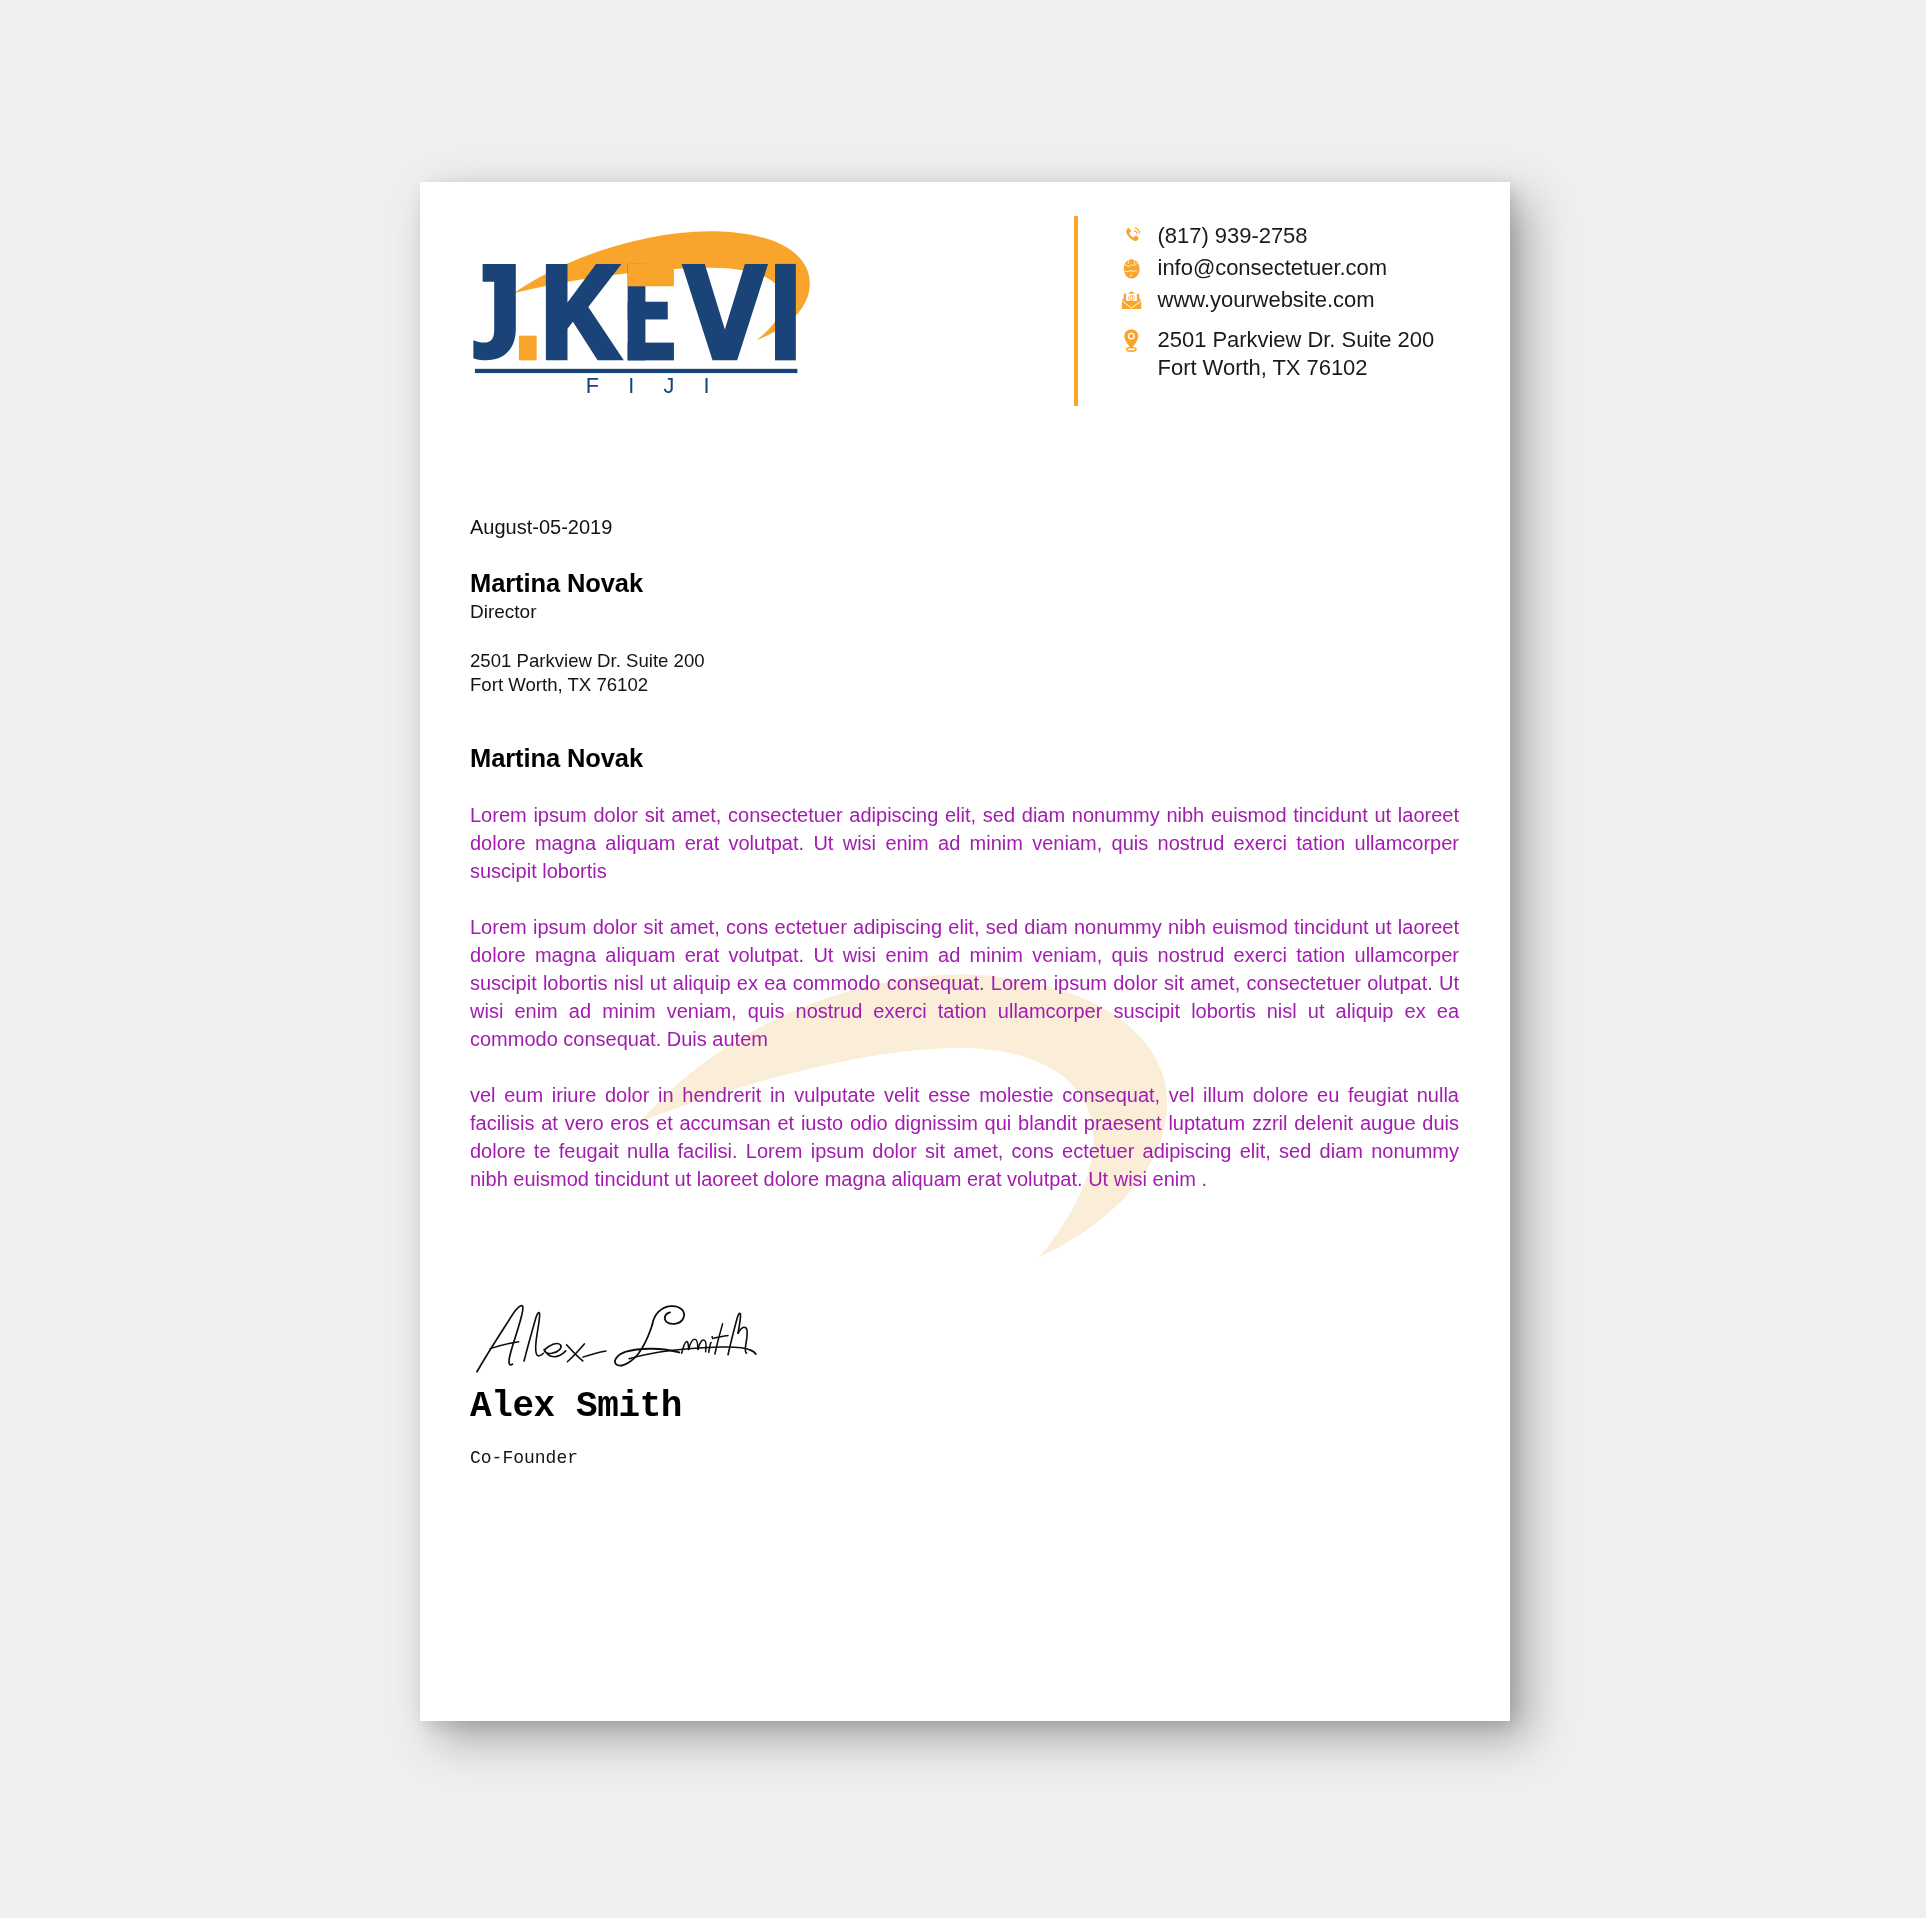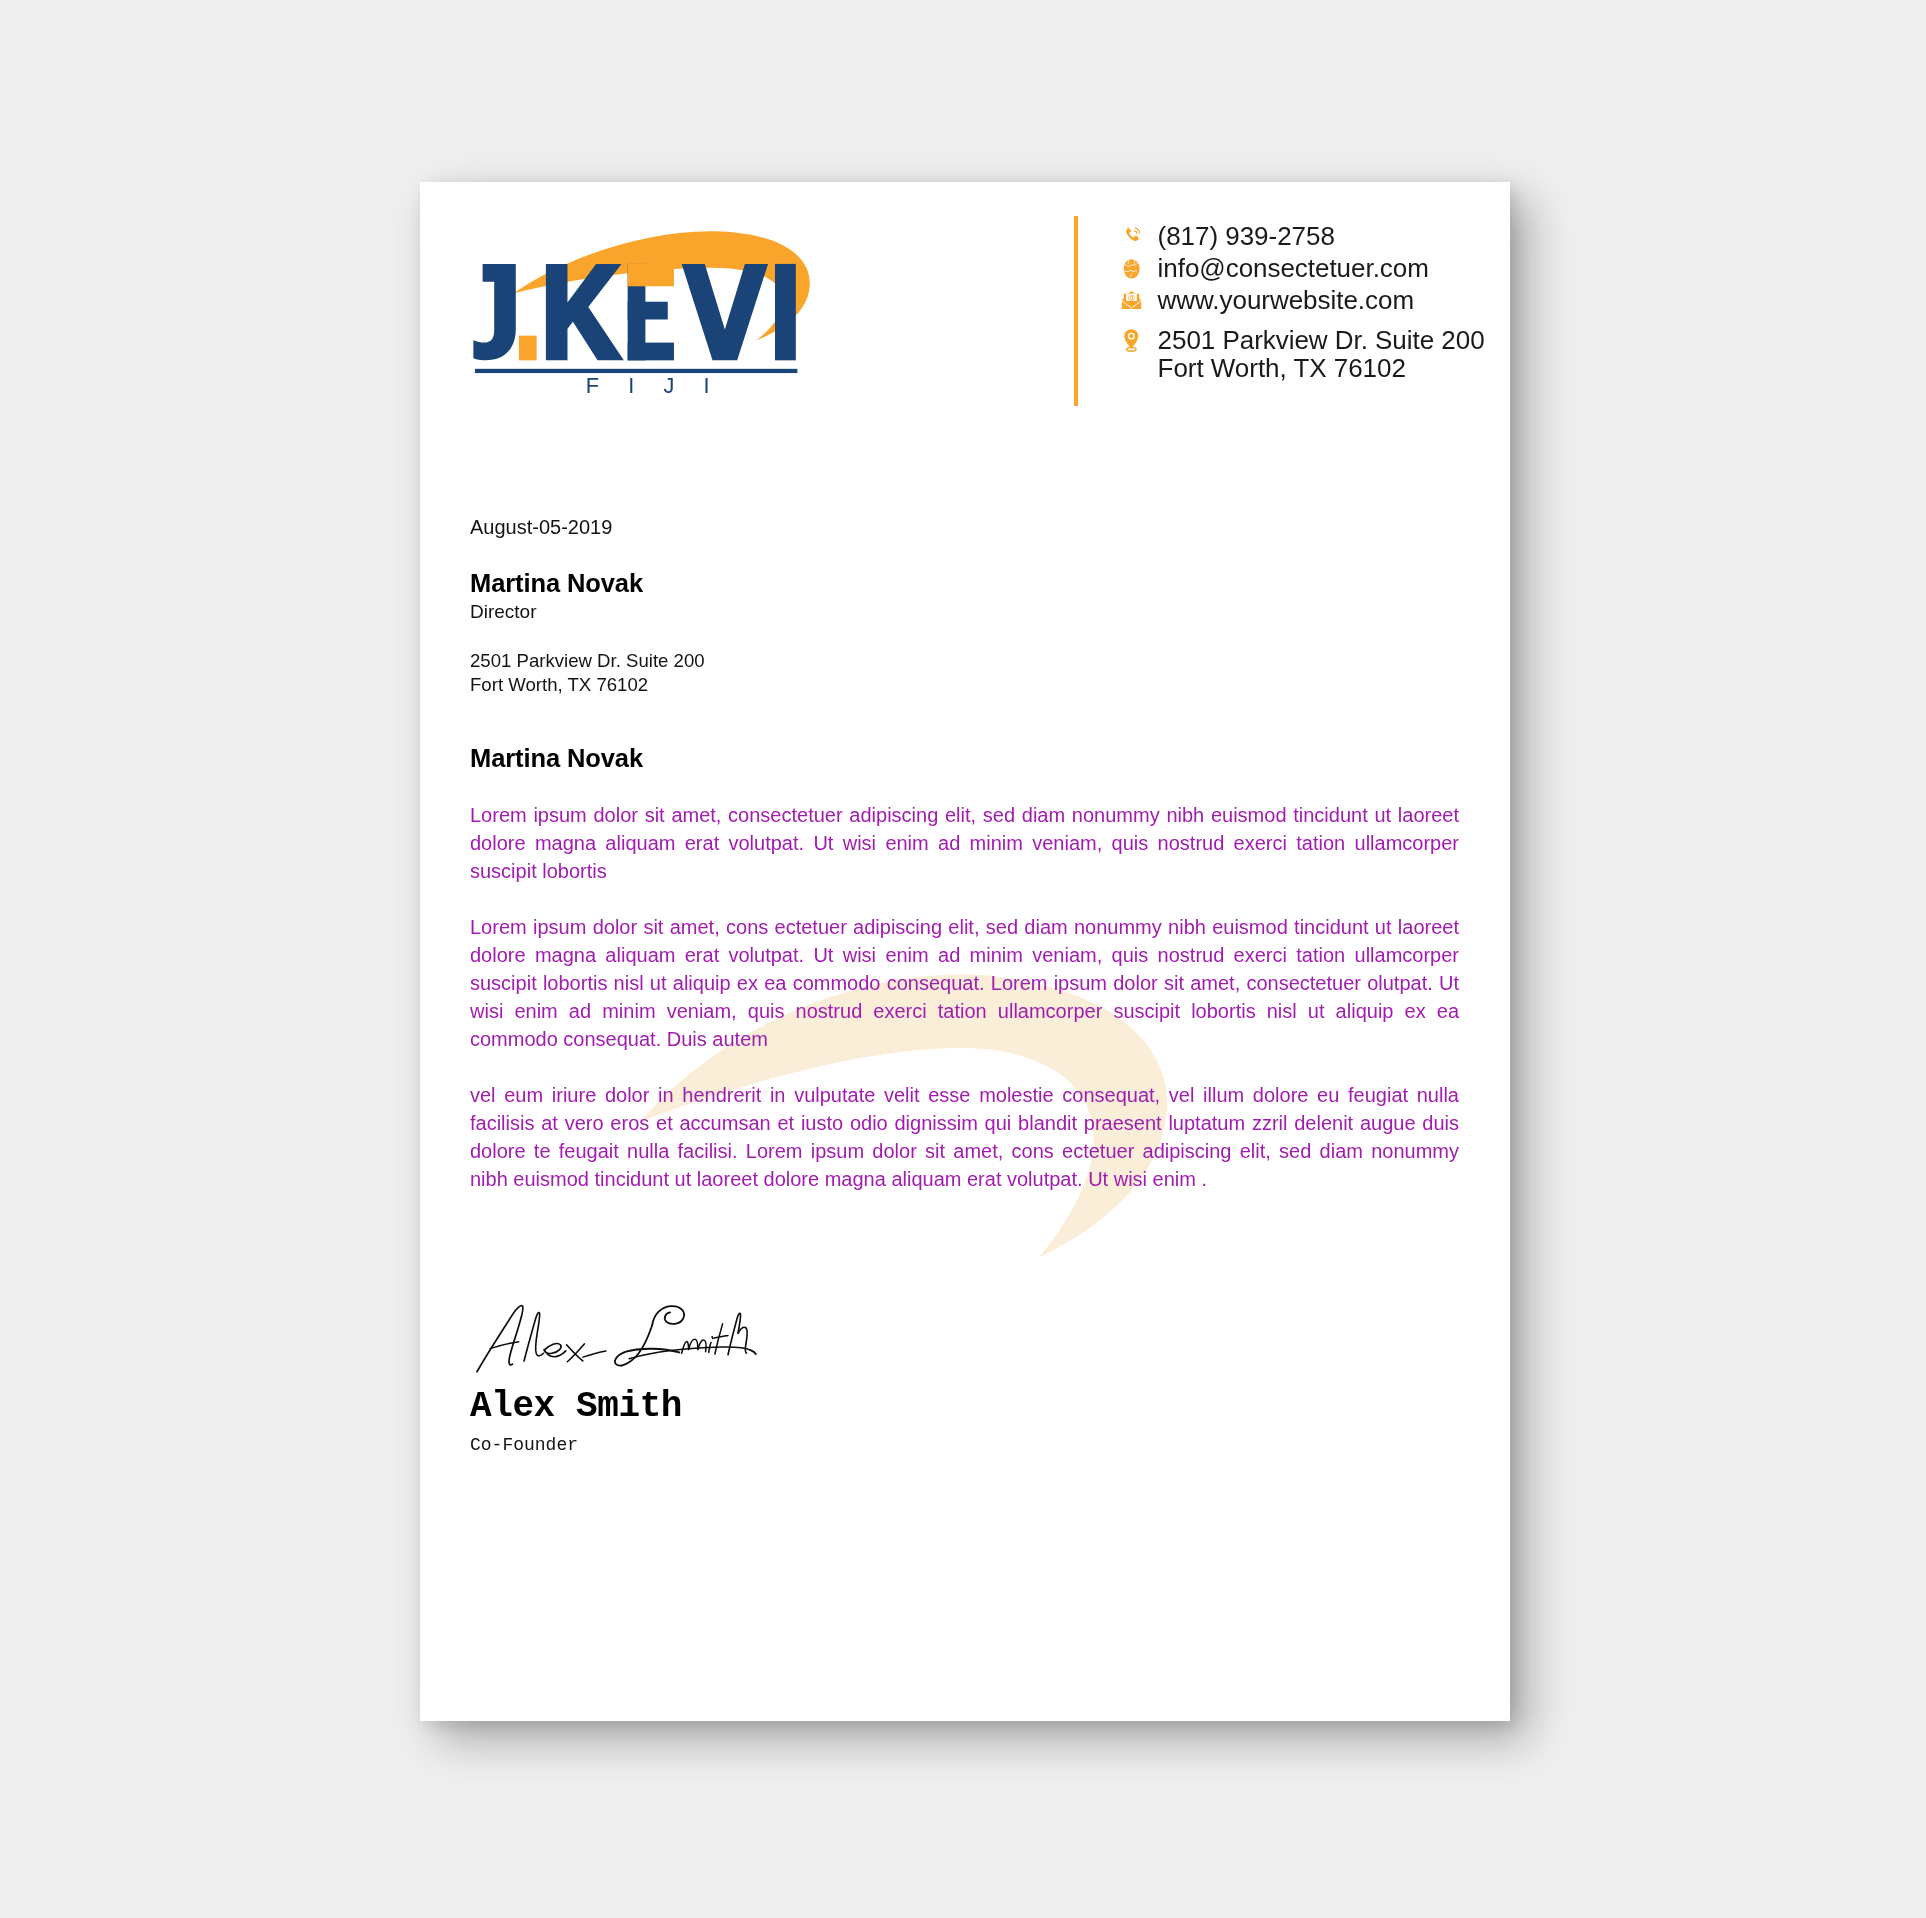--- a/index.html
+++ b/index.html
@@ -86,21 +86,21 @@
     height: 24px;
     flex: none;
     margin-right: 14.7px;
     display: flex;
     align-items: center;
     justify-content: center;
     padding-top: 2.3px;
   }
   .contact-icon svg { display: block; }
   .contact-text {
-    font-size: 26px;
+    font-size: 22px;
     line-height: 28px;
     color: #1a1a1a;
     white-space: nowrap;
     letter-spacing: -0.04px;
   }
 
   
   #letter-body {
     position: absolute;
     left: 0;
@@ -179,21 +179,21 @@
     font-size: 36px;
     line-height: 40px;
     font-weight: bold;
     color: #000000;
     letter-spacing: -0.4px;
   }
   #signer-title {
     font-size: 18px;
     line-height: 22.4px;
     color: #141414;
-    margin-top: 7px;
+    margin-top: 20px;
   }
 </style>
 </head>
 <body>
 
 <div id="page-sheet">
 
   <div id="watermark">
     <svg viewBox="0 0 1560 1000" xmlns="http://www.w3.org/2000/svg" aria-hidden="true">
       <path d="M10 560 C 230 300 620 150 930 185 C 1220 218 1390 360 1370 540 C 1352 706 1210 830 1040 912 C 1142 786 1196 668 1178 566 C 1156 440 1020 368 830 370 C 600 372 300 450 10 560 Z" fill="#fbeed8"></path>

